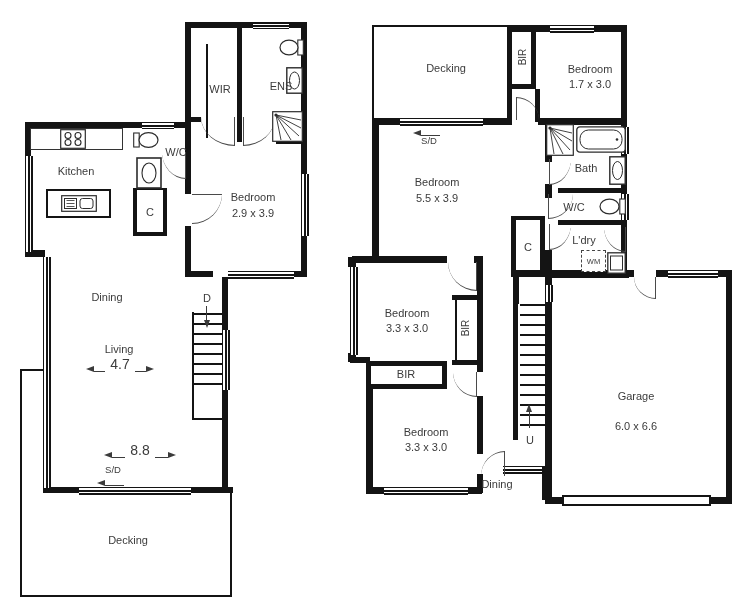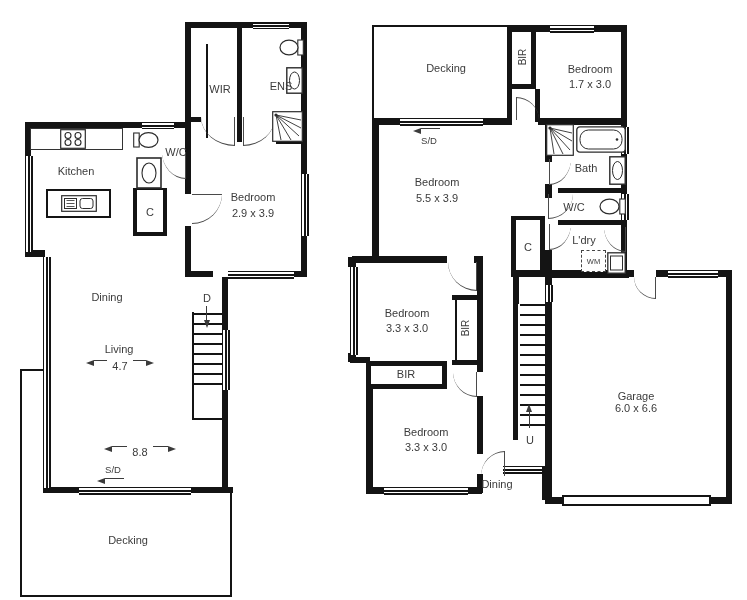--- a/index.html
+++ b/index.html
@@ -8,21 +8,21 @@
   i.w{position:absolute;background:#141414;display:block;}
   i.t{position:absolute;background:#141414;display:block;}
   .winh{position:absolute;background:linear-gradient(#141414 0 1.5px,#fff 1.5px 3.2px,#141414 3.2px 4.7px,#fff 4.7px 6.4px,#141414 6.4px 100%);height:8px;}
   .winv{position:absolute;background:linear-gradient(to right,#141414 0 1.5px,#fff 1.5px 3.2px,#141414 3.2px 4.7px,#fff 4.7px 6.4px,#141414 6.4px 100%);width:8px;}
   .box{position:absolute;border:2.2px solid #141414;background:#fff;box-sizing:border-box;}
   .box1{position:absolute;border:1.4px solid #333;background:#fff;box-sizing:border-box;}
   .arc{position:absolute;box-sizing:border-box;border:0 solid #4a4a4a;background:transparent;}
   .treads{position:absolute;background:repeating-linear-gradient(#141414 0 2px,transparent 2px 10px);}
   .lbl{position:absolute;transform:translate(-50%,-50%);font-size:11px;white-space:nowrap;line-height:1;}
   .lbl.v{transform:translate(-50%,-50%) rotate(-90deg);font-size:10px;}
-  .dim{position:absolute;display:flex;align-items:flex-start;font-size:11px;}
+  .dim{position:absolute;display:flex;align-items:flex-end;font-size:14px;}
   .dim .dl{flex:1;height:1.3px;background:#3b3b3b;}
   .dim span{padding:0 5px;}
   .ah{width:0;height:0;display:block;}
   .ah-l{border-top:3px solid transparent;border-bottom:3px solid transparent;border-right:8px solid #3b3b3b;}
   .ah-r{border-top:3px solid transparent;border-bottom:3px solid transparent;border-left:8px solid #3b3b3b;}
   .ah-d{border-left:3px solid transparent;border-right:3px solid transparent;border-top:8px solid #3b3b3b;}
   .ah-u{border-left:3px solid transparent;border-right:3px solid transparent;border-bottom:8px solid #3b3b3b;}
   .vline{position:absolute;width:1.4px;background:#3b3b3b;}
   .wm{position:absolute;border:1.2px dashed #444;background:#fff;display:flex;align-items:center;justify-content:center;font-size:7.5px;box-sizing:border-box;}
   svg{position:absolute;overflow:visible;}
@@ -308,21 +308,21 @@
     <div class="lbl" style="left:584px;top:240px">L'dry</div>
     <div class="lbl" style="left:528px;top:247px">C</div>
     <div class="lbl" style="left:407px;top:313px">Bedroom</div>
     <div class="lbl" style="left:407px;top:328px">3.3 x 3.0</div>
     <div class="lbl v" style="left:466px;top:328px">BIR</div>
     <div class="lbl" style="left:406px;top:374px">BIR</div>
     <div class="lbl" style="left:426px;top:432px">Bedroom</div>
     <div class="lbl" style="left:426px;top:447px">3.3 x 3.0</div>
     <div class="lbl" style="left:497px;top:484px">Dining</div>
     <div class="lbl" style="left:636px;top:396px">Garage</div>
-    <div class="lbl" style="left:636px;top:408px">6.0 x 6.6</div>
+    <div class="lbl" style="left:636px;top:426px">6.0 x 6.6</div>
     <div class="lbl" style="left:530px;top:440px">U</div>
     <div class="lbl" style="left:429px;top:141px;font-size:9.5px">S/D</div>
     <div class="dim" style="left:413px;top:128px;width:27px;height:8px">
       <b class="ah ah-l"></b>
         <b class="dl"></b>
     </div>
   </div>
 </div>
 
 </body></html>

